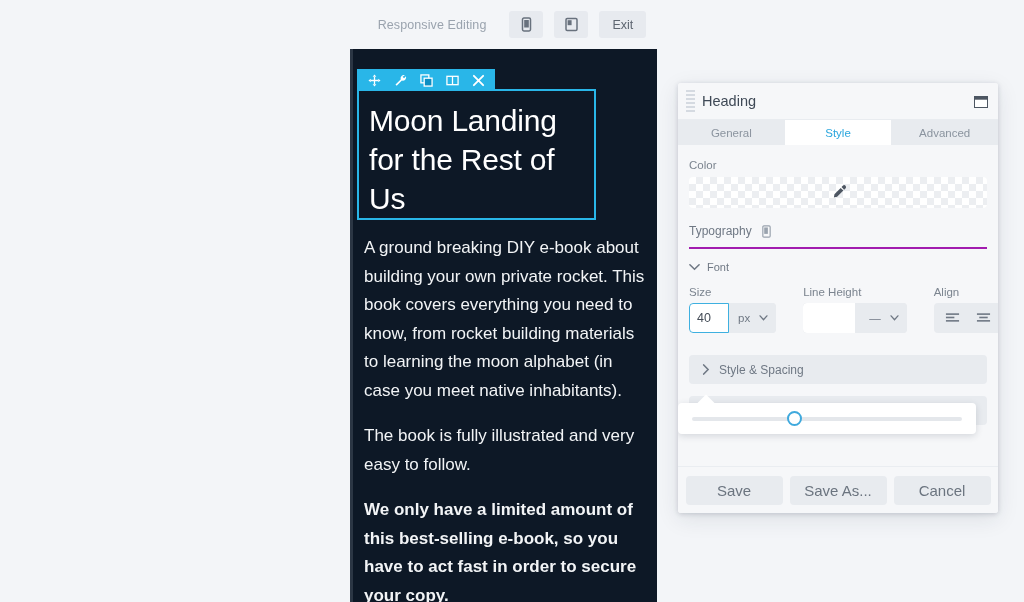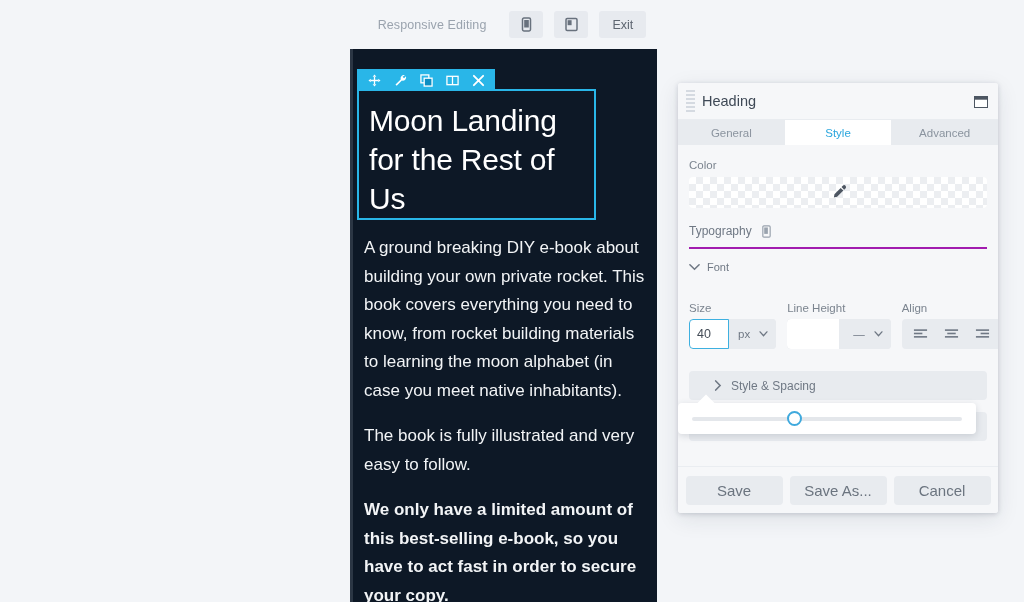--- a/index.html
+++ b/index.html
@@ -234,22 +234,22 @@
     align-items: center;
     gap: 7px;
     margin-top: 12px;
     font-size: 11px;
     color: #6f7884;
     cursor: pointer;
   }
 
   .controls-row {
     display: flex;
-    gap: 11px;
-    margin-top: 29px;
+    gap: 27px;
+    margin-top: 13px;
     align-items: flex-end;
   }
   .ctrl { }
   .ctrl-label {
     font-size: 11.5px;
     color: #7b848f;
     margin-bottom: 5px;
   }
   .input-group {
     display: flex;
@@ -345,21 +345,21 @@
 
   .accordion {
     position: relative;
     margin: 0 0 9px 0;
     height: 29px;
     background: #e8ebef;
     border-radius: 4px;
     display: flex;
     align-items: center;
     gap: 9px;
-    padding-left: 25px;
+    padding-left: 13px;
     font-size: 12px;
     color: #6f7884;
     cursor: pointer;
   }
   .acc-spacing { margin-top: 4px; }
 
   .panel-foot {
     position: absolute;
     bottom: 0; left: 0;
     width: 320px;

